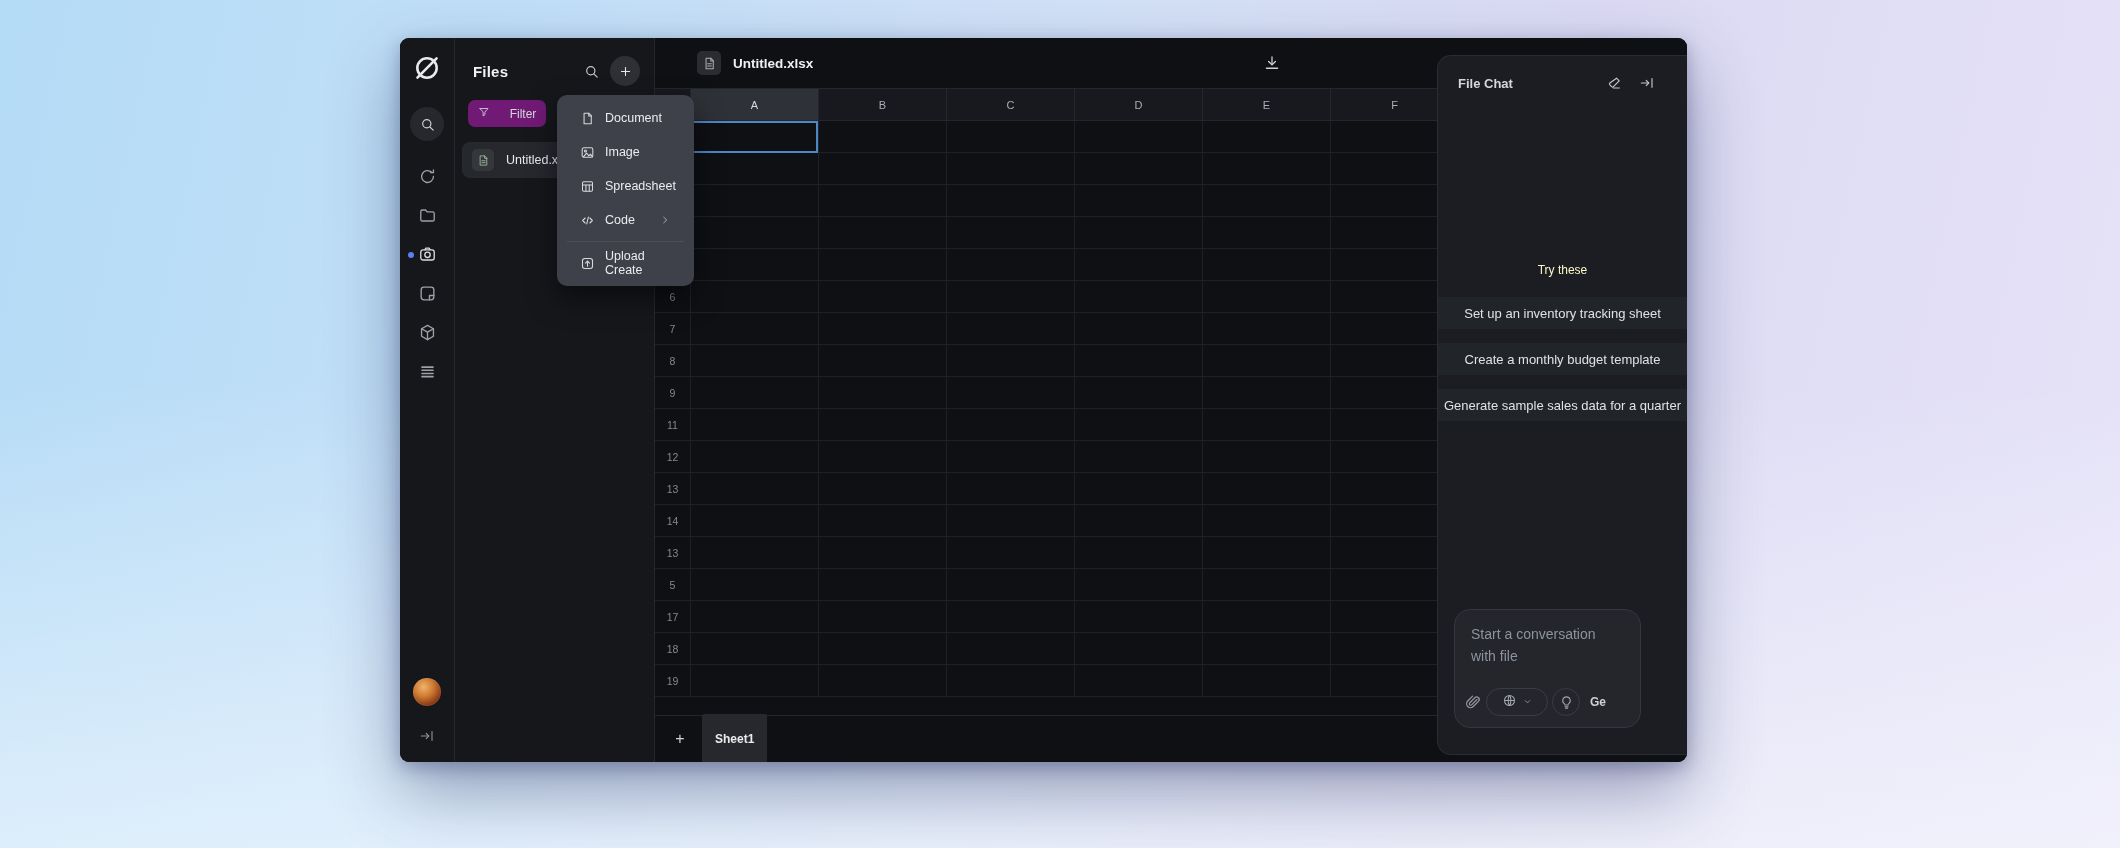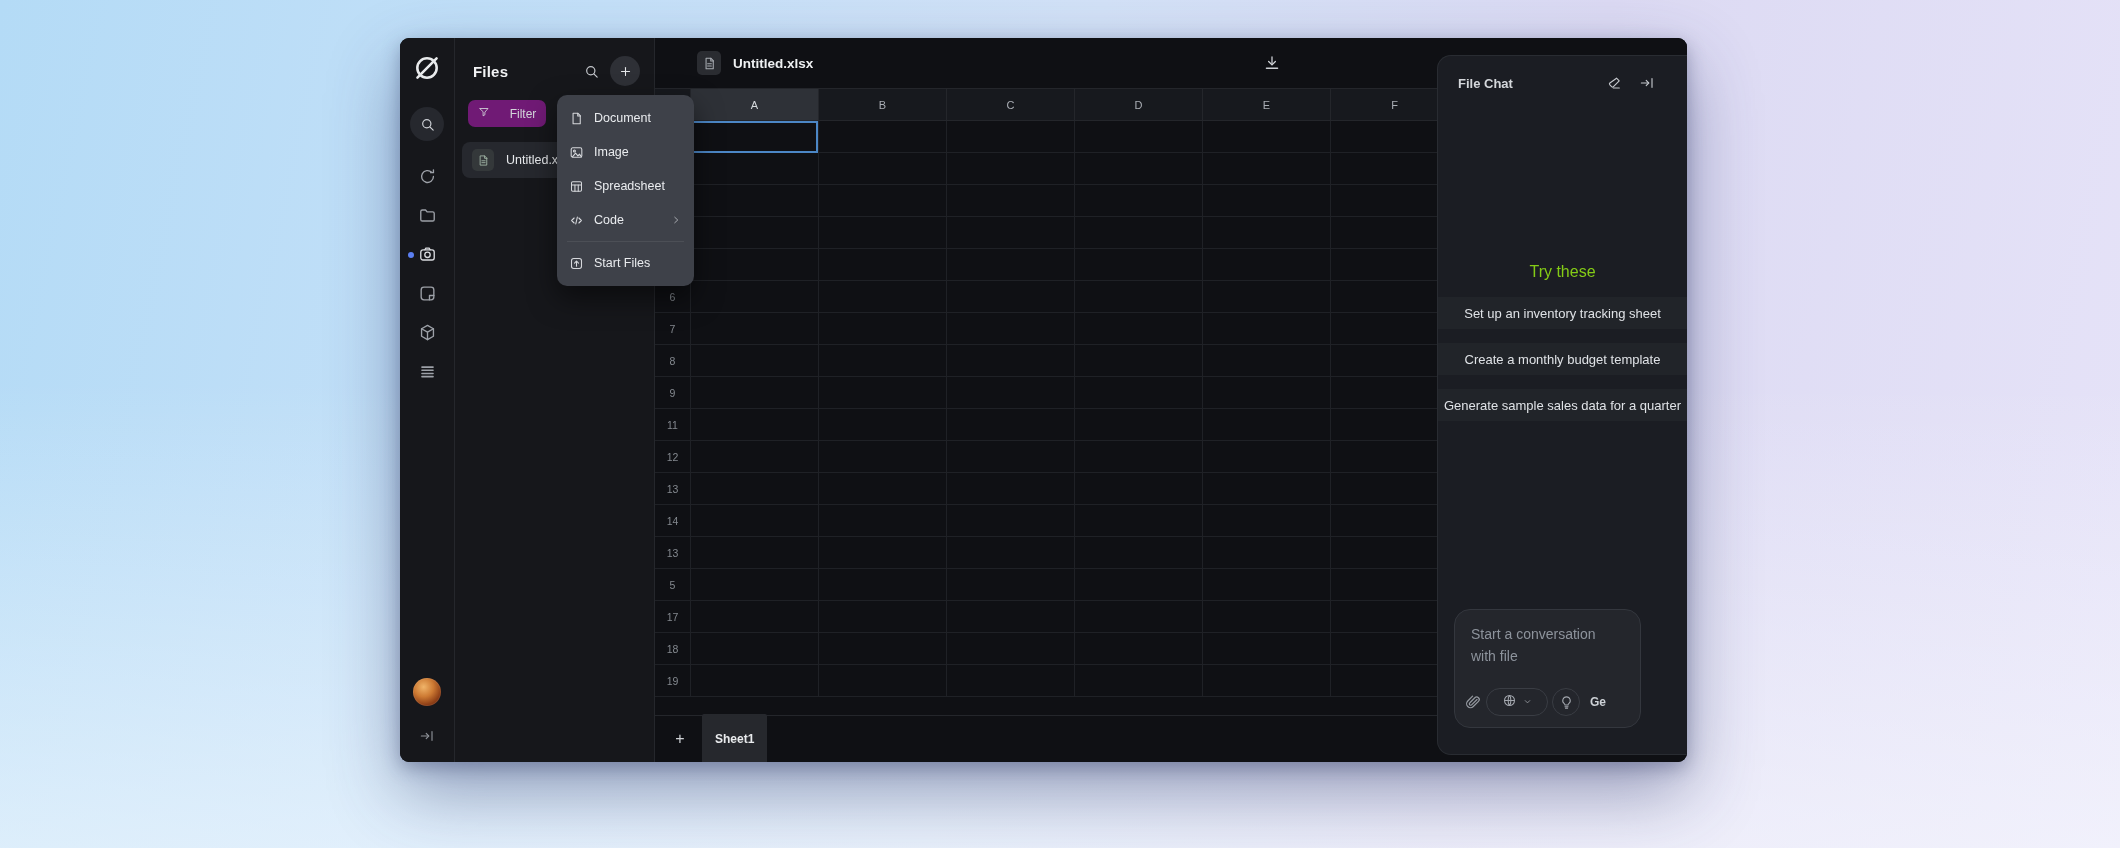--- a/index.html
+++ b/index.html
@@ -78,40 +78,40 @@
              font-size:12px;font-weight:700;display:flex;align-items:center;}
 
   
   .chat{position:absolute;top:17px;right:0;bottom:7px;width:250px;background:#1b1d23;
         border:1px solid #292c32;border-right:none;border-radius:14px 0 0 14px;z-index:30;
         box-sizing:border-box;overflow:hidden;}
   .chat-head{position:absolute;top:16px;left:20px;right:0;height:24px;}
   .chat-title{color:#d4d7db;font-size:13px;font-weight:600;line-height:24px;}
   .chat-erase{position:absolute;left:148px;top:3px;color:#c6c9ce;}
   .chat-collapse{position:absolute;left:181px;top:3px;color:#c6c9ce;}
-  .try-these{position:absolute;top:207px;left:0;right:0;text-align:center;color:#84cc16;
-             font-size:16px;}
+  .try-these{position:absolute;top:207px;left:0;right:0;text-align:center;color:#fef9c3;
+             font-size:12px;}
   .sugg-list{position:absolute;top:241px;left:0;right:0;display:flex;flex-direction:column;gap:14px;}
   .sugg{height:32px;background:#212429;color:#dfe2e6;font-size:13px;display:flex;align-items:center;
         justify-content:center;white-space:nowrap;overflow:hidden;flex:none;}
   .input-card{position:absolute;left:16px;top:553px;width:187px;height:119px;background:#24262c;
               border:1px solid #34373e;border-radius:16px;box-sizing:border-box;overflow:hidden;}
   .ph{position:absolute;left:16px;top:13px;width:150px;color:#8d939c;font-size:14px;line-height:22px;}
   .tools{position:absolute;left:10px;bottom:11px;display:flex;align-items:center;gap:4px;}
   .tool-clip{color:#9599a0;display:flex;}
   .tool-pill{height:28px;width:62px;border-radius:14px;border:1px solid #3a3d44;display:flex;
              align-items:center;justify-content:center;gap:5px;color:#a2a6ad;box-sizing:border-box;}
   .tool-bulb{height:28px;width:28px;border-radius:50%;border:1px solid #3a3d44;display:flex;
              align-items:center;justify-content:center;color:#a2a6ad;box-sizing:border-box;}
   .model-label{color:#ced2d7;font-size:12px;font-weight:600;white-space:nowrap;margin-left:6px;}
 
   
   .menu{position:absolute;left:157px;top:57px;width:137px;background:#3e4149;border-radius:10px;
         box-shadow:0 12px 28px rgba(0,0,0,.5);padding:6px 0;z-index:40;}
-  .menu-item{height:34px;display:flex;align-items:center;gap:10px;padding:0 12px;color:#eaecef;
+  .menu-item{height:34px;display:flex;align-items:center;gap:10px;padding:0 23px;color:#eaecef;
              font-size:12.5px;}
   .menu-item .mi-ic{color:#d6d8dc;display:flex;}
   .mi-chev{margin-left:auto;color:#b9bcc2;display:flex;}
   .menu-sep{height:1px;background:#4c4f56;margin:4px 10px;}
 </style>
 </head>
 <body>
 
 <div class="page">
   <div class="window">
@@ -528,18 +528,18 @@
         </div>
         <div class="menu-sep"></div>
         <div class="menu-item">
           <span class="mi-ic">
             <svg viewBox="0 0 24 24" width="15" height="15" fill="none" stroke="currentColor" stroke-width="1.7" stroke-linecap="round" stroke-linejoin="round">
               <rect x="4" y="4" width="16" height="16" rx="3.5"></rect>
               <path d="M12 16.5v-8"></path>
               <polyline points="8.8 11.5 12 8.3 15.2 11.5"></polyline>
             </svg>
           </span>
-          <span>Start Files</span>
+          <span>Upload Create</span>
         </div>
       </div>
 
   </div>
 </div>
 
 </body></html>

